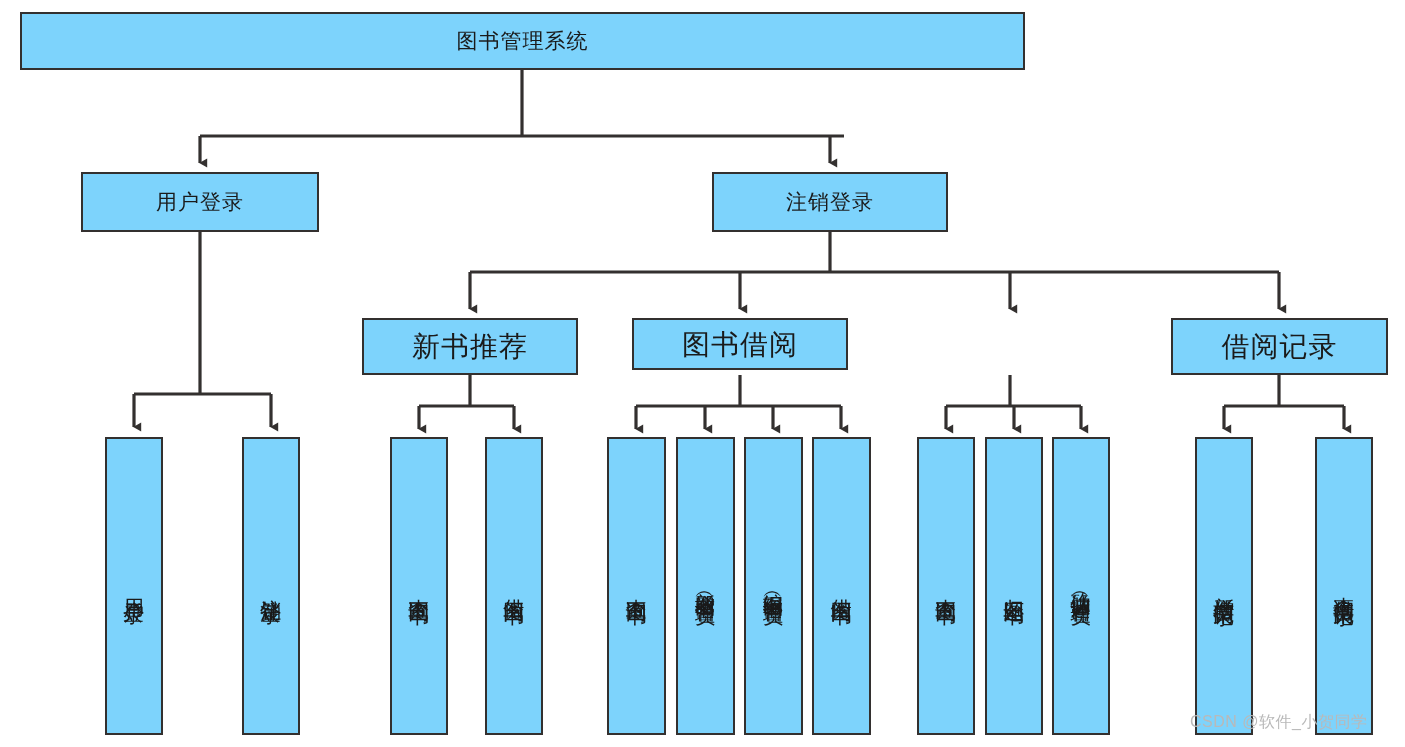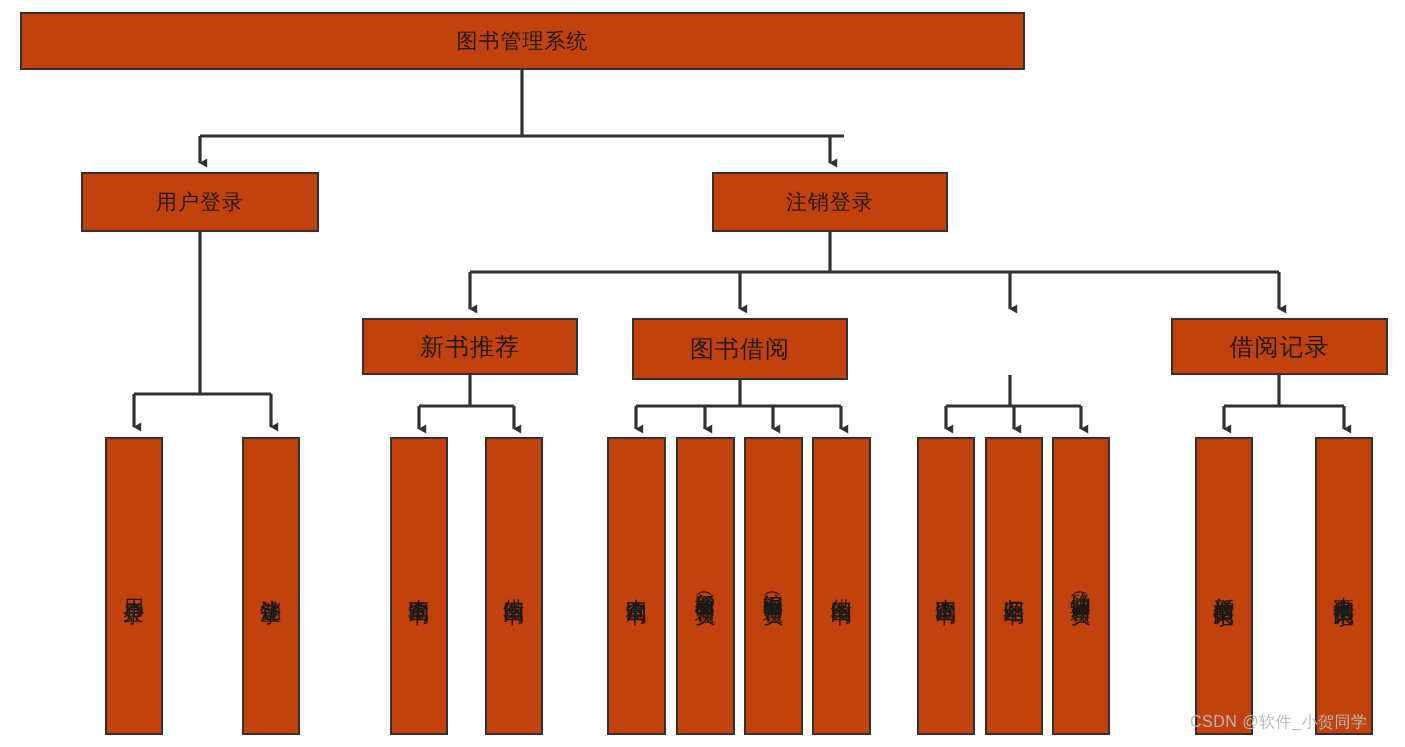--- a/index.html
+++ b/index.html
@@ -21,36 +21,36 @@
     position: absolute;
     left: 0;
     top: 0;
     width: 1405px;
     height: 747px;
     pointer-events: none;
   }
   .node {
     position: absolute;
     box-sizing: border-box;
-    background: #c2410c;
+    background: #7dd3fc;
     border: 2px solid #33302f;
     display: flex;
     align-items: center;
     justify-content: center;
     color: #1a1a1a;
   }
   .node .label {
     font-size: 21px;
     line-height: 1.25;
     letter-spacing: 1px;
     white-space: nowrap;
   }
   .node.root .label { font-size: 21px; }
   .node.level2 .label { font-size: 21px; }
-  .node.level3 .label { font-size: 24px; }
+  .node.level3 .label { font-size: 28px; }
   .node.leaf {
     align-items: center;
     justify-content: center;
     padding: 6px 2px;
   }
   .node.leaf .label {
     writing-mode: vertical-rl;
     text-orientation: upright;
     font-size: 21px;
     line-height: 1.32;
@@ -132,21 +132,21 @@
   <div class="node level2" style="left:81px; top:172px; width:238px; height:60px;">
     <span class="label">用户登录</span>
   </div>
   <div class="node level2" style="left:712px; top:172px; width:236px; height:60px;">
     <span class="label">注销登录</span>
   </div>
 
   <div class="node level3" style="left:362px; top:318px; width:216px; height:57px;">
     <span class="label">新书推荐</span>
   </div>
-  <div class="node level3" style="left:632px; top:318px; width:216px; height:62px;">
+  <div class="node level3" style="left:632px; top:318px; width:216px; height:52px;">
     <span class="label">图书借阅</span>
   </div>
   <div class="node level3" style="left:1171px; top:318px; width:217px; height:57px;">
     <span class="label">借阅记录</span>
   </div>
 
   <div class="node leaf" style="left:105px; top:437px; width:58px; height:298px;">
     <span class="label">用户登录</span>
   </div>
   <div class="node leaf" style="left:242px; top:437px; width:58px; height:298px;">

